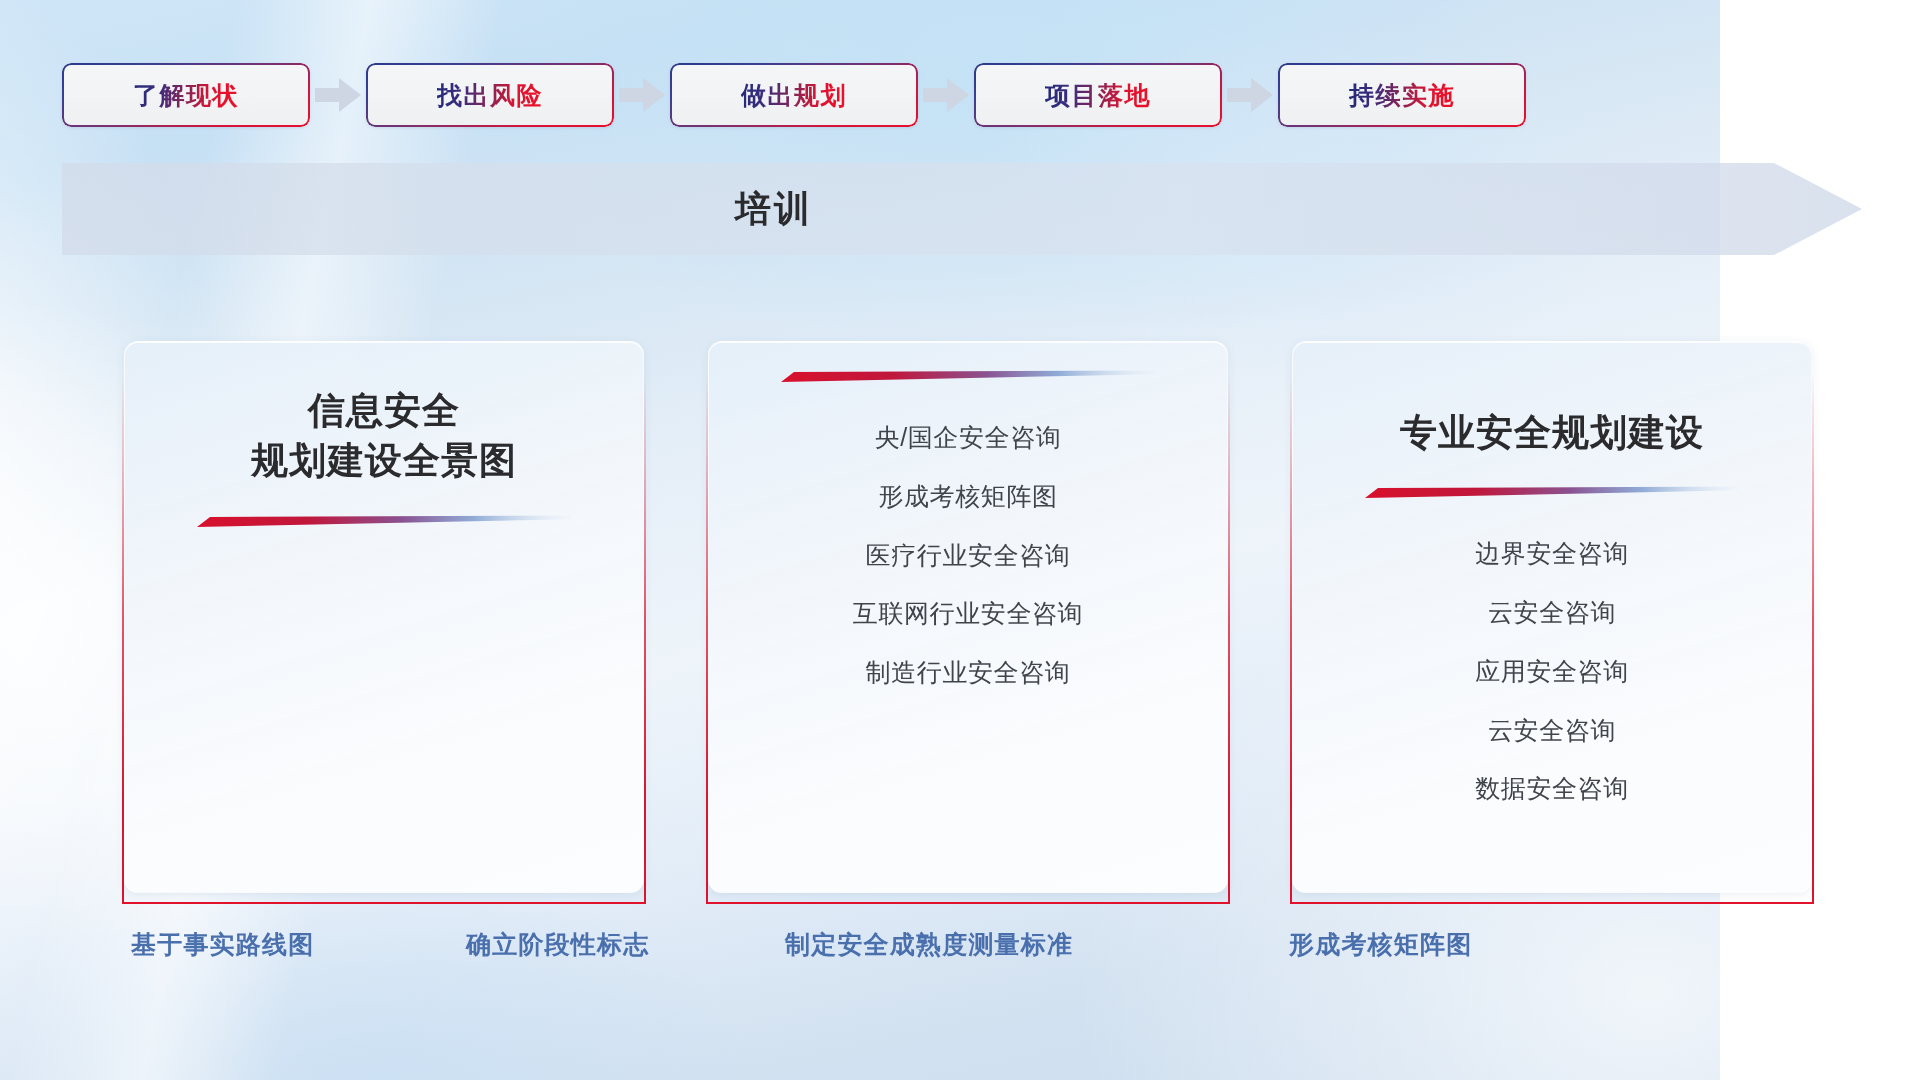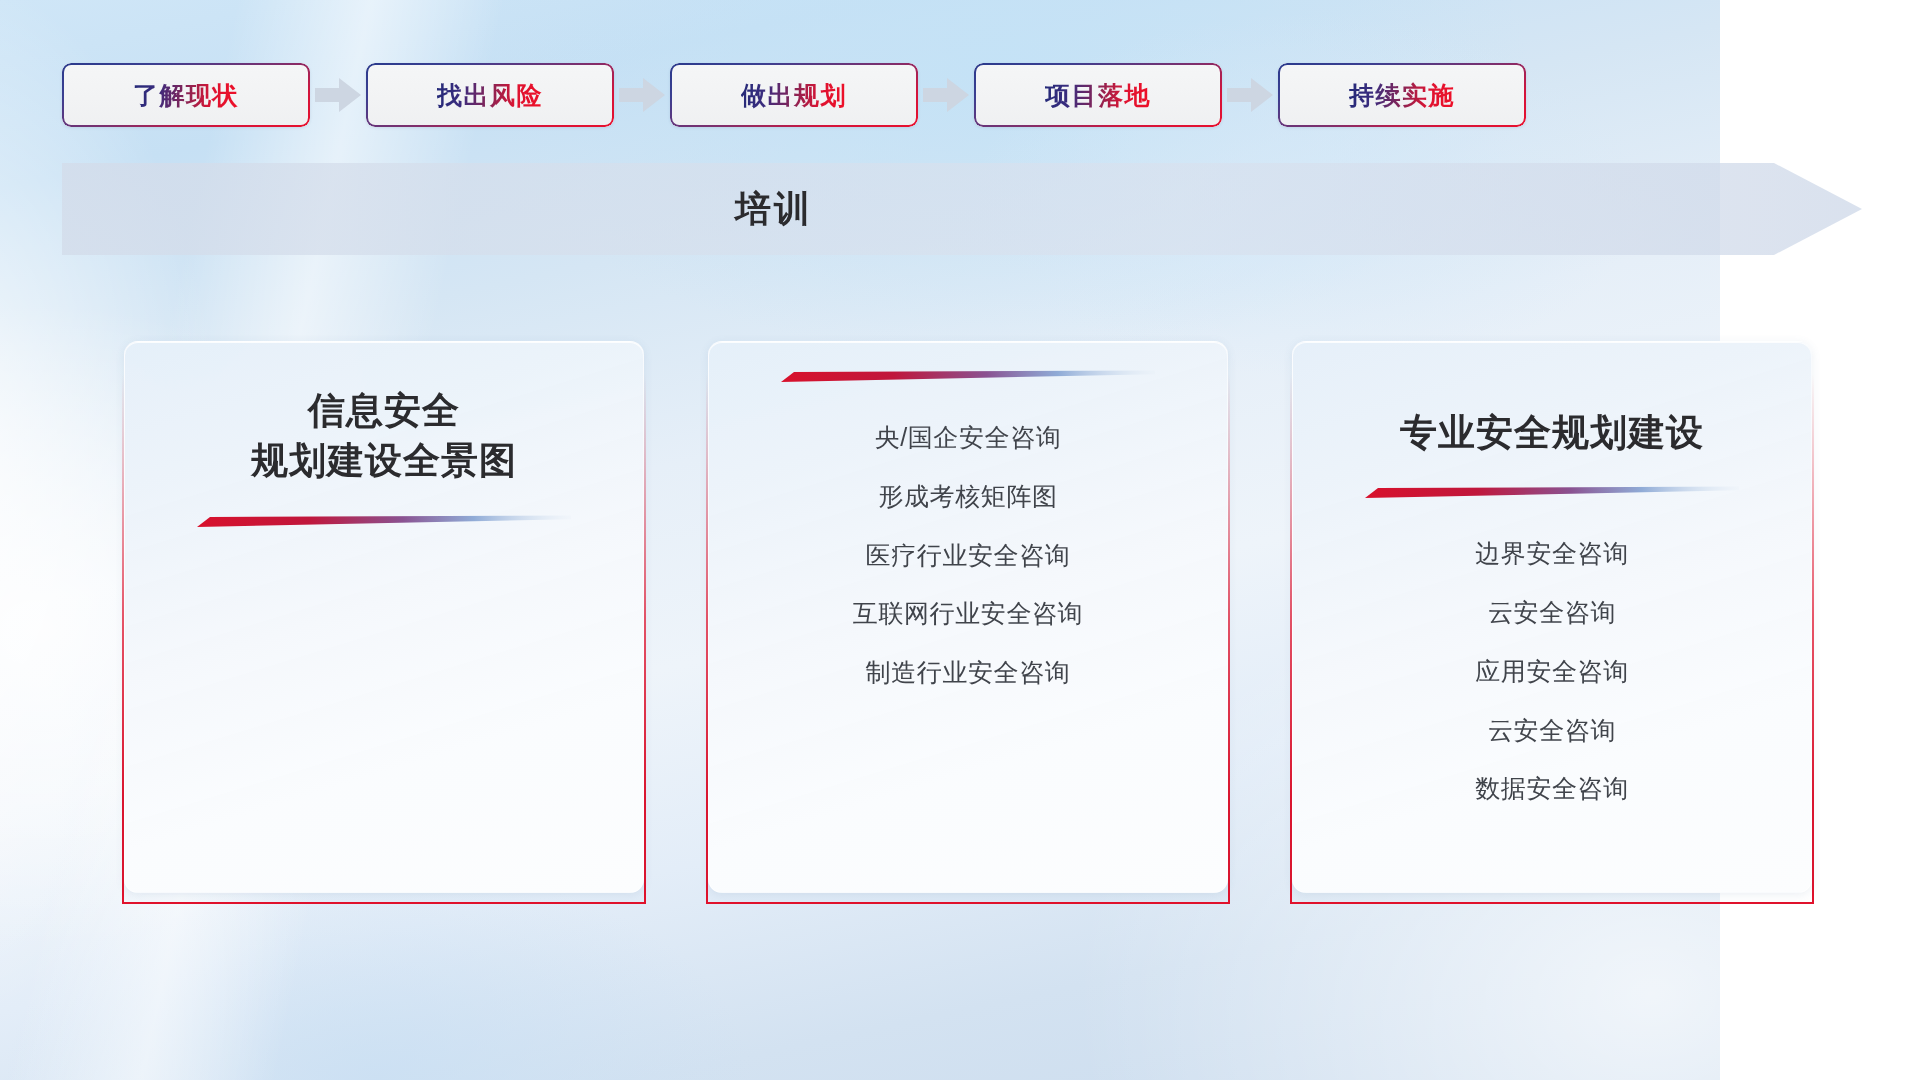--- a/index.html
+++ b/index.html
@@ -366,14 +366,20 @@
           <div class="card-list-item">云安全咨询</div>
           <div class="card-list-item">应用安全咨询</div>
           <div class="card-list-item">云安全咨询</div>
           <div class="card-list-item">数据安全咨询</div>
         </div>
       </div>
     </div>
 
   </div>
 
+  <div class="footer">
+    <div class="footer-label fl0">基于事实路线图</div>
+    <div class="footer-label fl1">确立阶段性标志</div>
+    <div class="footer-label fl2">制定安全成熟度测量标准</div>
+    <div class="footer-label fl3">形成考核矩阵图</div>
+  </div>
 
 </div>
 
 </body></html>

